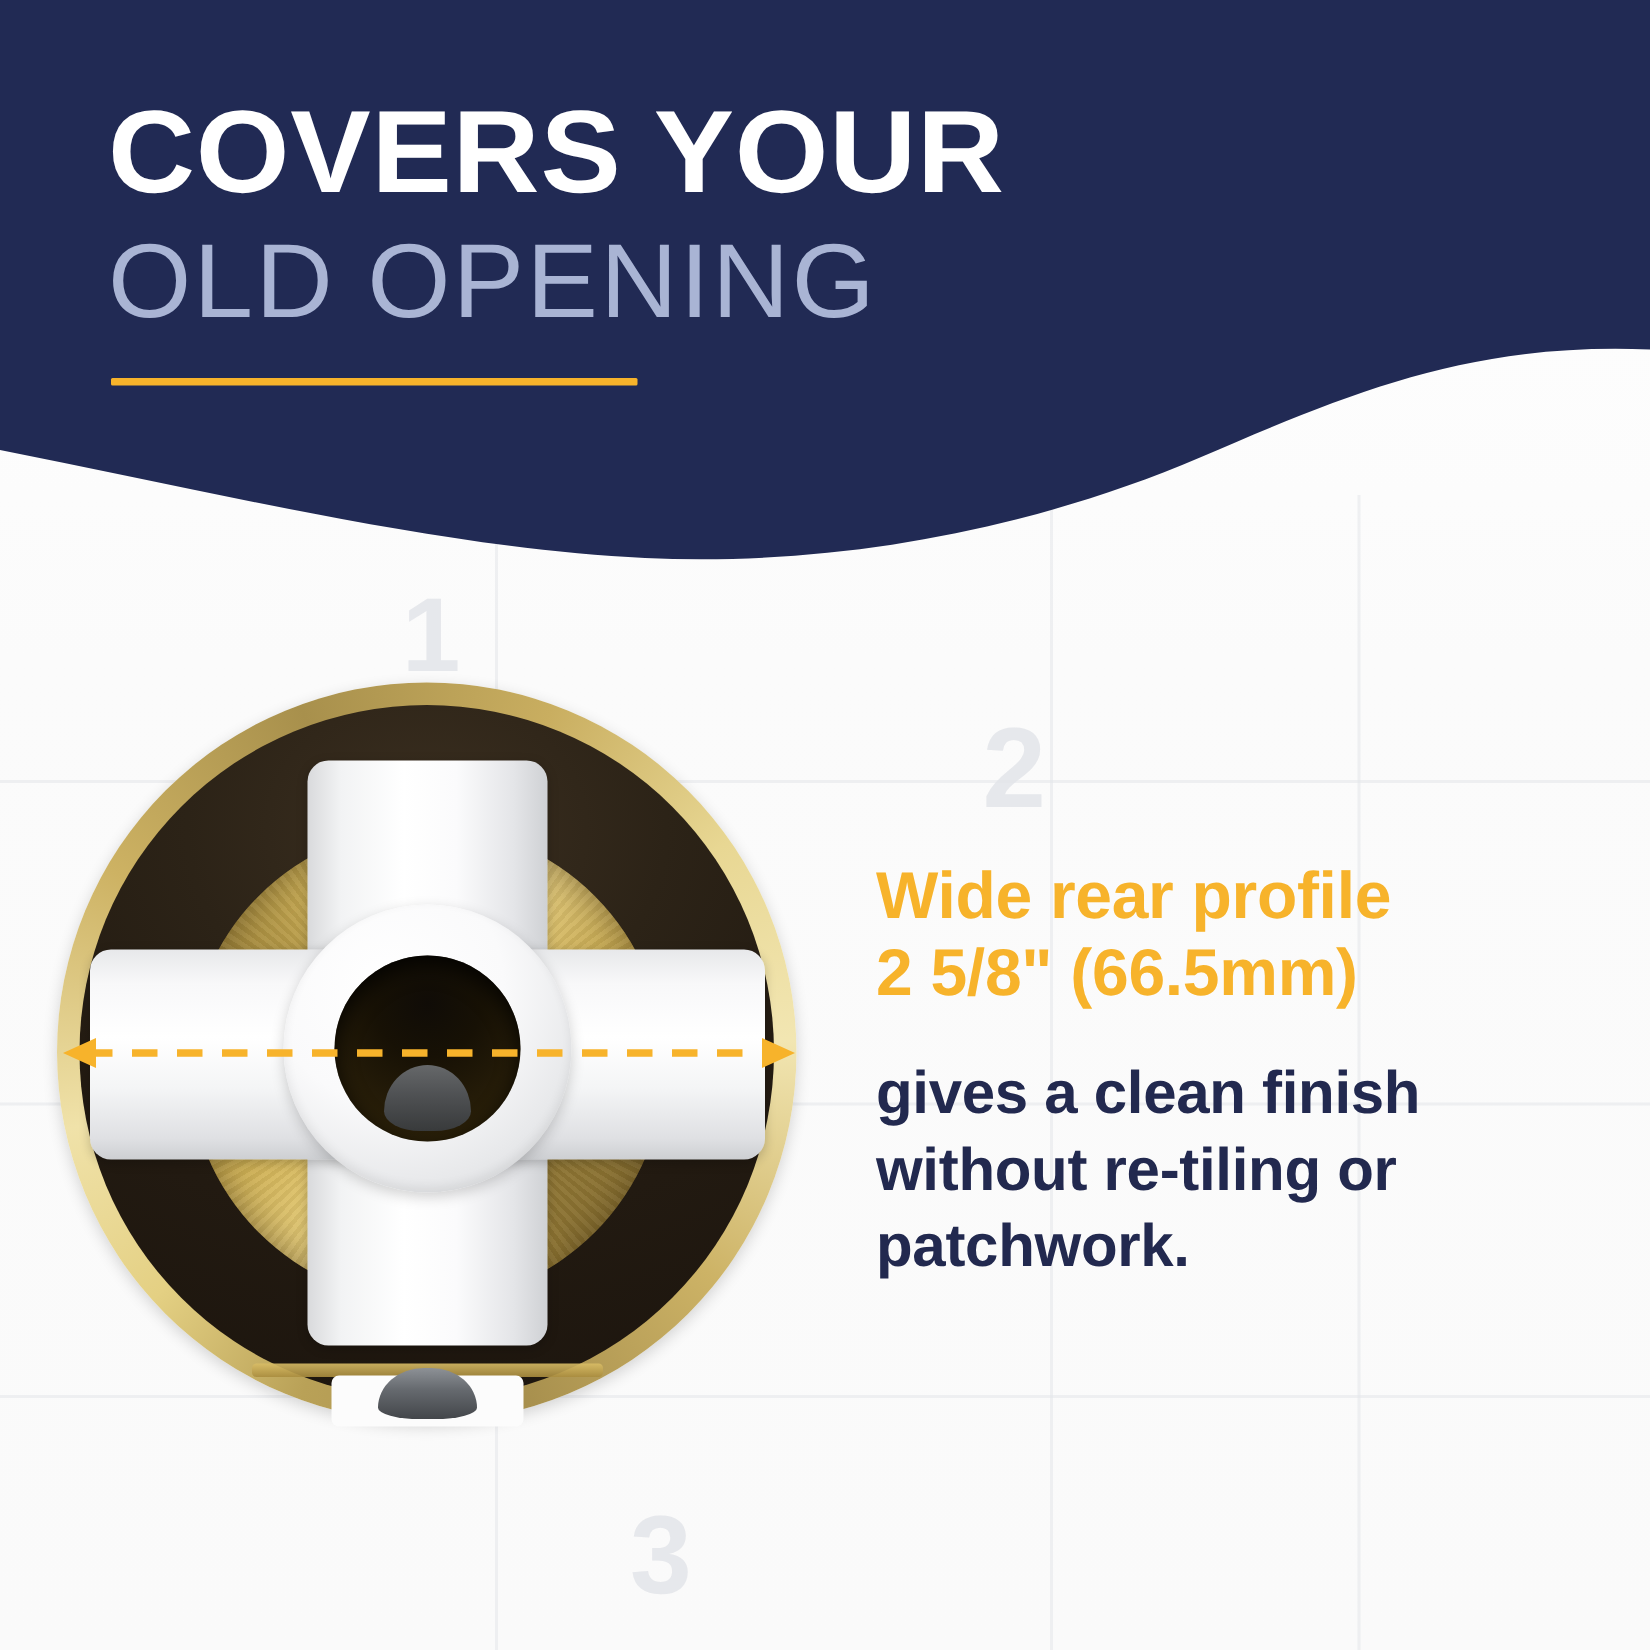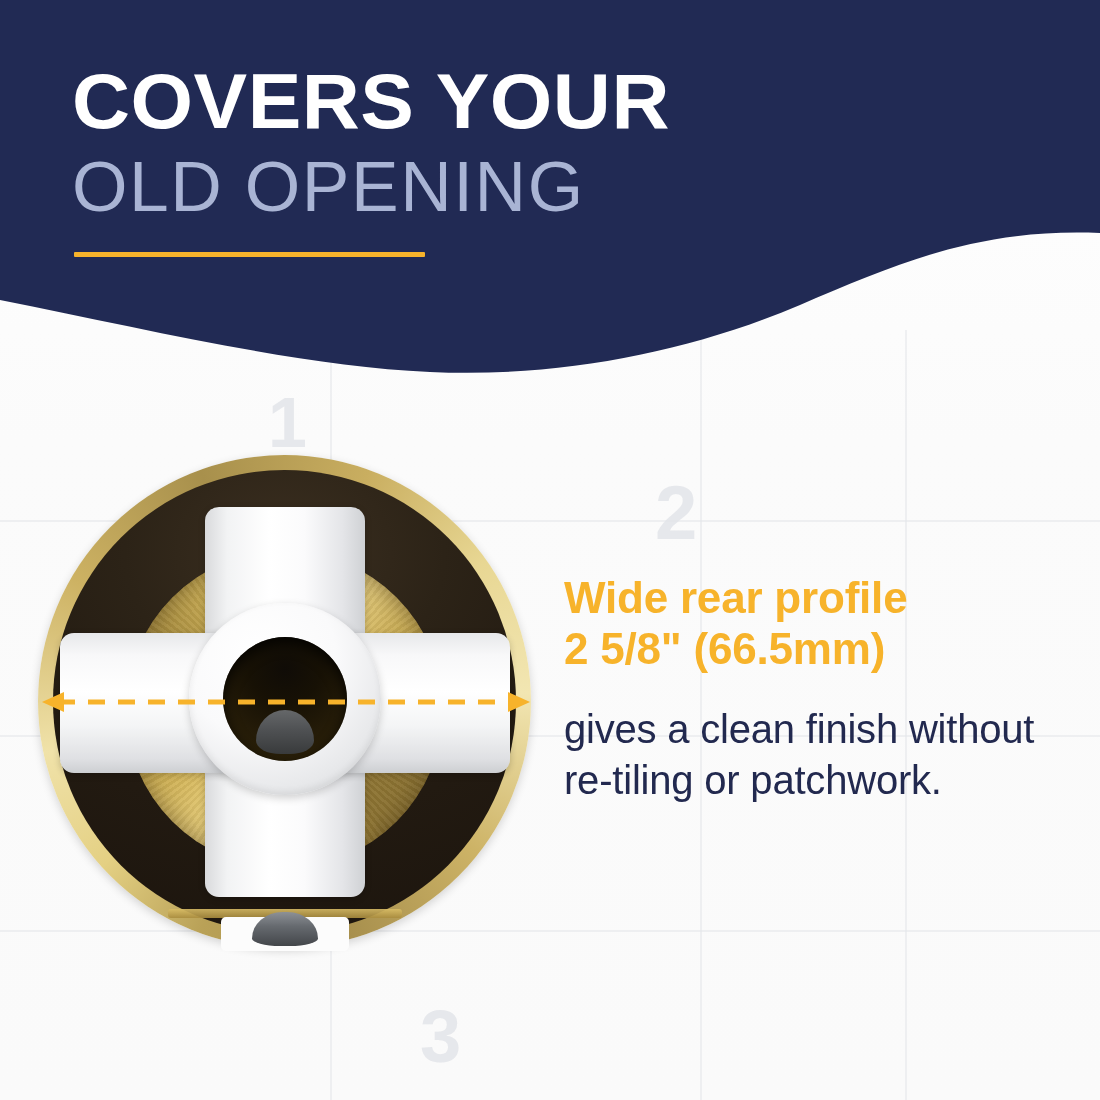--- a/index.html
+++ b/index.html
@@ -235,34 +235,34 @@
   .dimension {
     position:absolute;
     left:40px; top:690px;
     width:492px; height:24px;
   }
   .dimension svg { display:block; }
 
   
   .copy {
     position:absolute;
-    left:564px; top:572px;
+    left:584px; top:572px;
     width:500px;
   }
   .copy-head {
     font-size:44px;
     font-weight:700;
     line-height:1.16;
     color:#f7b32b;
     letter-spacing:-0.2px;
   }
   .copy-body {
     margin-top:30px;
     font-size:40px;
-    font-weight:400;
+    font-weight:700;
     line-height:1.28;
     color:#22294f;
     letter-spacing:-0.2px;
   }
 </style>
 </head>
 <body>
 
 <div id="stage">
 

